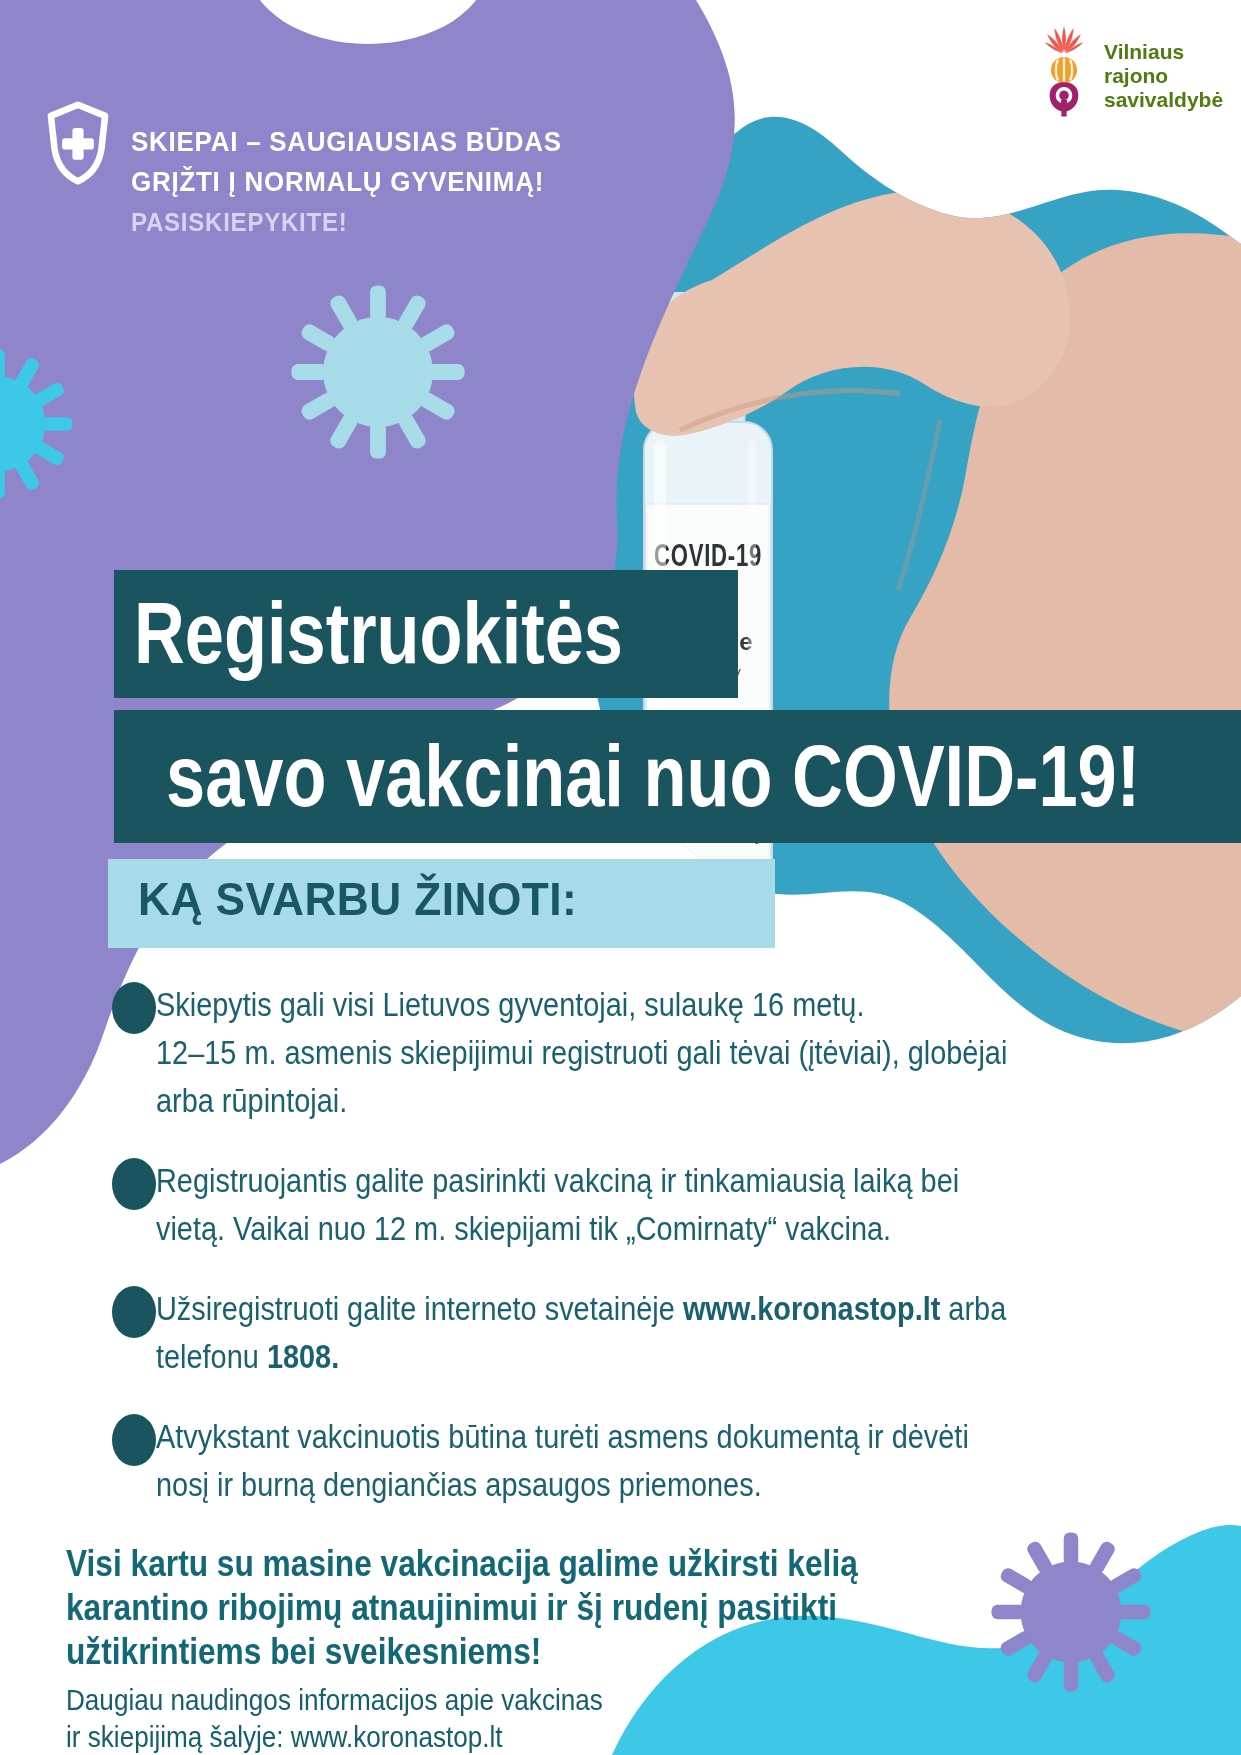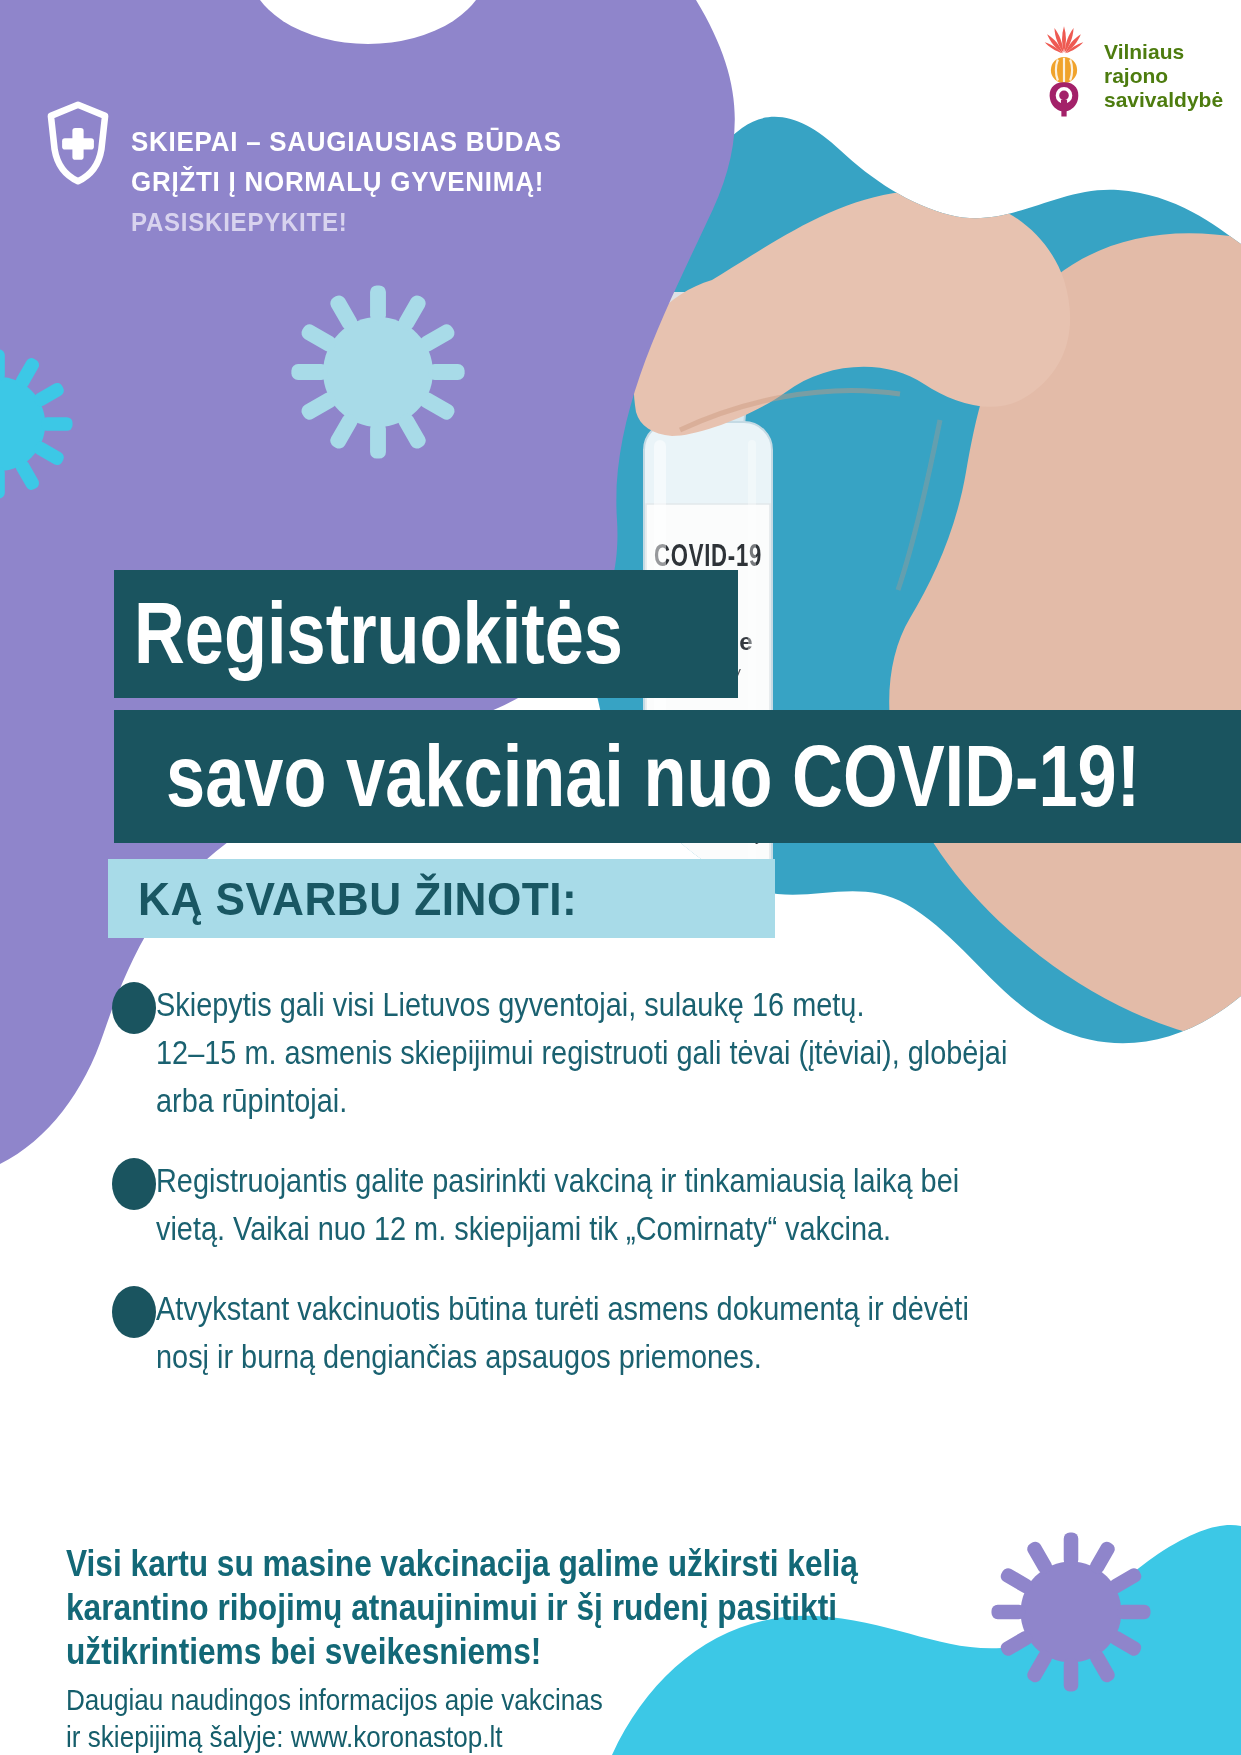--- a/index.html
+++ b/index.html
@@ -17,21 +17,21 @@
 
   
   .logo{position:absolute;left:1036px;top:20px;display:flex;gap:12px;align-items:flex-start;}
   .logo .ltxt{padding-top:20px;color:#4d7c0f;font-weight:bold;font-size:21px;line-height:24px;}
 
   
   .banner{position:absolute;background:#1A545F;color:#ffffff;font-weight:bold;}
   .banner .btxt{display:inline-block;transform:scaleX(.8);transform-origin:0 50%;white-space:nowrap;}
   .banner1{left:114px;top:570px;width:604px;height:128px;font-size:88px;line-height:126px;padding-left:20px;}
   .banner2{left:114px;top:710px;width:1112px;height:133px;font-size:88px;line-height:131px;padding-left:52px;}
-  .section-banner{position:absolute;left:108px;top:859px;width:637px;height:79px;background:#A8DBE8;
+  .section-banner{position:absolute;left:108px;top:859px;width:637px;height:89px;background:#A8DBE8;
                   color:#195763;font-weight:bold;font-size:47px;line-height:79px;padding-left:30px;}
   .section-banner .btxt{display:inline-block;transform:scaleX(.94);transform-origin:0 50%;white-space:nowrap;letter-spacing:.5px;}
 
   
   .bullets{position:absolute;left:112px;top:980px;width:1080px;}
   .bullet-item{display:flex;margin-bottom:32px;}
   .dot{flex:none;width:44px;height:52px;border-radius:50%;background:#1A545F;margin-top:2px;}
   .btext{color:#1A6170;font-size:34px;line-height:48px;font-weight:400;}
   .bline{white-space:nowrap;transform:scaleX(.85);transform-origin:0 0;}
   .bline .bold{font-weight:bold;}
@@ -184,20 +184,27 @@
       <div class="bullet-item">
         <div class="dot"></div>
         <div class="btext">
           <div class="bline"><span>Registruojantis galite pasirinkti vakciną ir tinkamiausią laiką bei</span></div>
           <div class="bline"><span>vietą. Vaikai nuo 12 m. skiepijami tik „Comirnaty“ vakcina.</span></div>
         </div>
       </div>
       <div class="bullet-item">
         <div class="dot"></div>
         <div class="btext">
+          <div class="bline"><span>Užsiregistruoti galite interneto svetainėje </span><span class="bold">www.koronastop.lt</span><span> arba</span></div>
+          <div class="bline"><span>telefonu </span><span class="bold">1808.</span></div>
+        </div>
+      </div>
+      <div class="bullet-item">
+        <div class="dot"></div>
+        <div class="btext">
           <div class="bline"><span>Atvykstant vakcinuotis būtina turėti asmens dokumentą ir dėvėti</span></div>
           <div class="bline"><span>nosį ir burną dengiančias apsaugos priemones.</span></div>
         </div>
       </div>
     </div>
 
   <div class="closing">
     <div class="bline">Visi kartu su masine vakcinacija galime užkirsti kelią</div>
     <div class="bline">karantino ribojimų atnaujinimui ir šį rudenį pasitikti</div>
     <div class="bline">užtikrintiems bei sveikesniems!</div>

